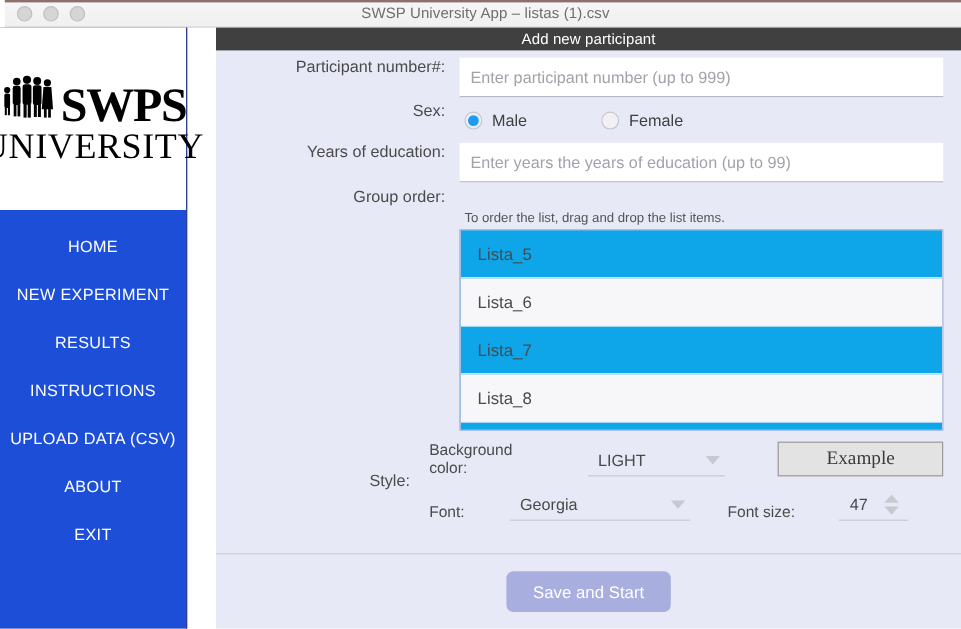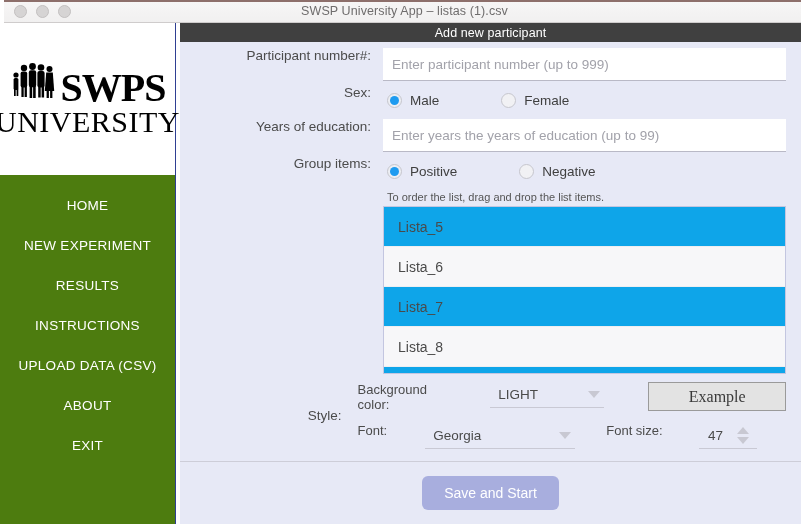--- a/index.html
+++ b/index.html
@@ -35,22 +35,22 @@
     background: #d6d4d4; border: 1px solid #c3c0c0;
   }
   .win-title {
     position: absolute; left: 0; right: 0; text-align: center;
     font-size: 12.5px; color: #6f6d6d; letter-spacing: .1px;
   }
 
   
   .sidebar {
     position: absolute; top: 23px; left: 0;
-    width: 176px; height: 501px;
-    background: #4d7c0f;
+    width: 156px; height: 501px;
+    background: #1d4ed8;
     border-right: 1px solid #2f3f92;
   }
   .logo-panel {
     height: 152px; width: 100%;
     background: #ffffff;
     display: flex; align-items: center; justify-content: center;
   }
   .logo-wrap { display: flex; flex-direction: column; align-items: center; }
   .logo-top { display: flex; align-items: flex-end; gap: 5px; }
   .logo-word {
@@ -135,21 +135,21 @@
   }
   .list-item:nth-child(even) { background: #f7f7f9; }
 
   .style-block { display: flex; align-items: center; margin-top: 8px; }
   .style-lbl {
     width: 198px; text-align: right; padding-right: 12px;
     font-size: 13.5px; color: #4b4b4b;
   }
   .style-right { flex: 1; }
 
-  .style-line { display: flex; align-items: flex-start; padding-left: 4px; gap: 28px; }
+  .style-line { display: flex; align-items: flex-end; padding-left: 4px; gap: 28px; }
   .style-line.second { margin-top: 11px; }
 
   .inline-lbl { font-size: 13px; color: #4b4b4b; }
 
   .dropdown {
     display: flex; align-items: center; justify-content: space-between;
     border-bottom: 1px solid #c9c9d4;
     height: 26px; padding: 0 4px 0 8px;
     cursor: pointer;
   }
@@ -281,33 +281,21 @@
       </div>
 
       <div class="row">
         <div class="lbl">Years of education:</div>
         <div class="ctrl">
           <input class="text-input" type="text" placeholder="Enter years the years of education (up to 99)" style="">
         </div>
       </div>
 
       <div class="row">
-        <div class="lbl">Group items:</div>
-        <div class="ctrl">
-          <div class="radio-group">
-            <div class="radio-opt">
-              <span class="radio on"></span>
-              <span class="radio-lbl">Positive</span>
-            </div>
-            <div class="radio-opt second">
-              <span class="radio"></span>
-              <span class="radio-lbl">Negative</span>
-            </div>
-          </div>
-        </div>
+        <div class="lbl">Group order:</div>
       </div>
 
       <div class="row" style="align-items:flex-start;">
         <div class="lbl"></div>
         <div class="ctrl">
           <div class="hint">To order the list, drag and drop the list items.</div>
           <div class="listbox">
             <div class="list-item">Lista_5</div>
             <div class="list-item">Lista_6</div>
             <div class="list-item">Lista_7</div>

